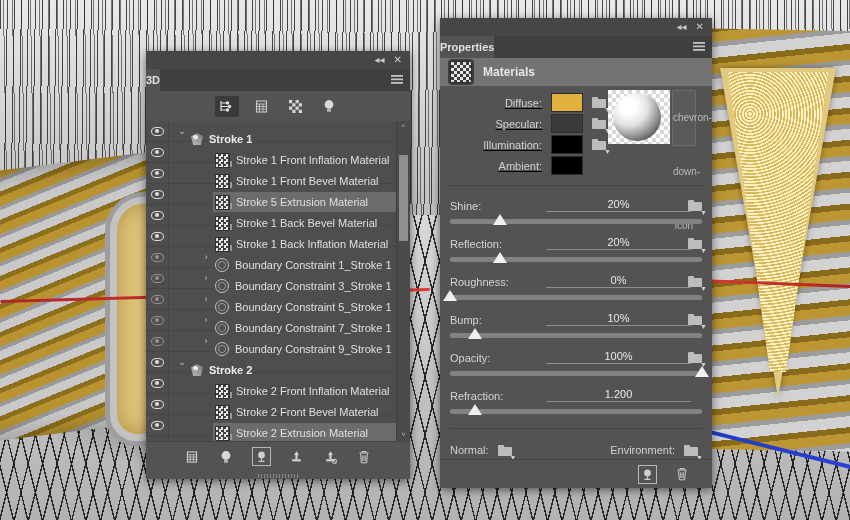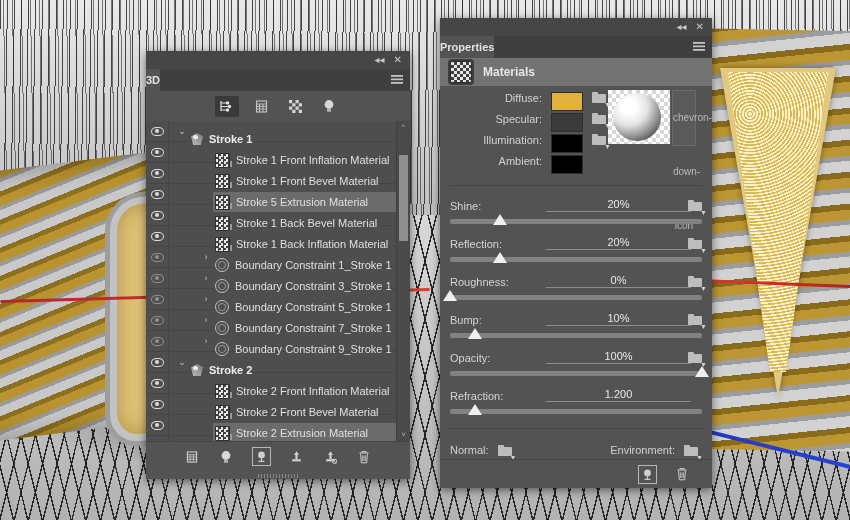--- a/index.html
+++ b/index.html
@@ -126,21 +126,21 @@
     background:repeating-linear-gradient(90deg,#8a8a8a 0 1px,rgba(0,0,0,0) 1px 3px);}
 
   
   #panelprops{left:440px;top:18px;width:272px;height:470px;}
   .pp-head{height:28px;display:flex;align-items:center;padding-left:10px;gap:11px;background:#737373;}
   .pp-head-ico{width:20px;height:20px;background:
       conic-gradient(#3f3f3f 0 25%, #e6e6e6 0 50%, #3f3f3f 0 75%, #e6e6e6 0) 0 0/6px 6px;
       border:1px solid #2c2c2c;border-radius:2px;box-shadow:0 0 0 2px #3d3d3d;}
   .pp-head-t{color:#e6e6e6;font-size:12px;font-weight:bold;}
   .pp-body{padding:6px 0 0 0;position:relative;}
-  .swrow{display:flex;height:21px;padding-left:8px;}
+  .swrow{display:flex;align-items:center;height:21px;padding-left:8px;text-decoration:underline;}
   .swlabel{width:94px;text-align:right;color:#d2d2d2;font-size:11px;padding-right:9px;}
   .swatch{width:30px;height:17px;border:1px solid #2e2e2e;}
   .folder{width:14px;height:11px;margin-left:9px;position:relative;flex:none;}
   .folder:before{content:"";position:absolute;inset:2px 0 0 0;background:#bdbdbd;border-radius:1px;}
   .folder:after{content:"";position:absolute;left:0;top:0;width:6px;height:3px;background:#bdbdbd;border-radius:1px 1px 0 0;}
   .fchev{position:absolute;right:-5px;bottom:-5px;color:#cfcfcf;font-size:7px;}
   .sphere{position:absolute;right:42px;top:4px;width:62px;height:54px;
     background:conic-gradient(#d8d8d8 0 25%,#fff 0 50%,#d8d8d8 0 75%,#fff 0) 0 0/8px 8px;}
   .sphere i{position:absolute;left:5px;top:3px;width:48px;height:48px;border-radius:50%;
     background:radial-gradient(circle at 33% 28%, #ffffff 0 16%, #e3e3e3 40%, #8d8d8d 66%, #2b2b2b 92%);}

